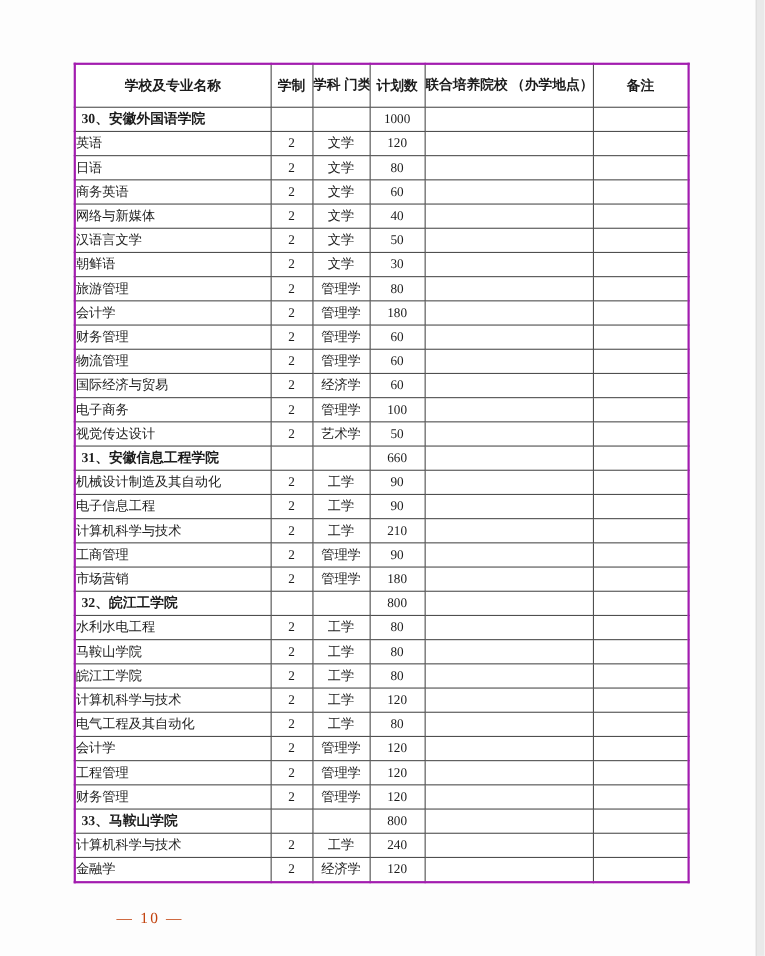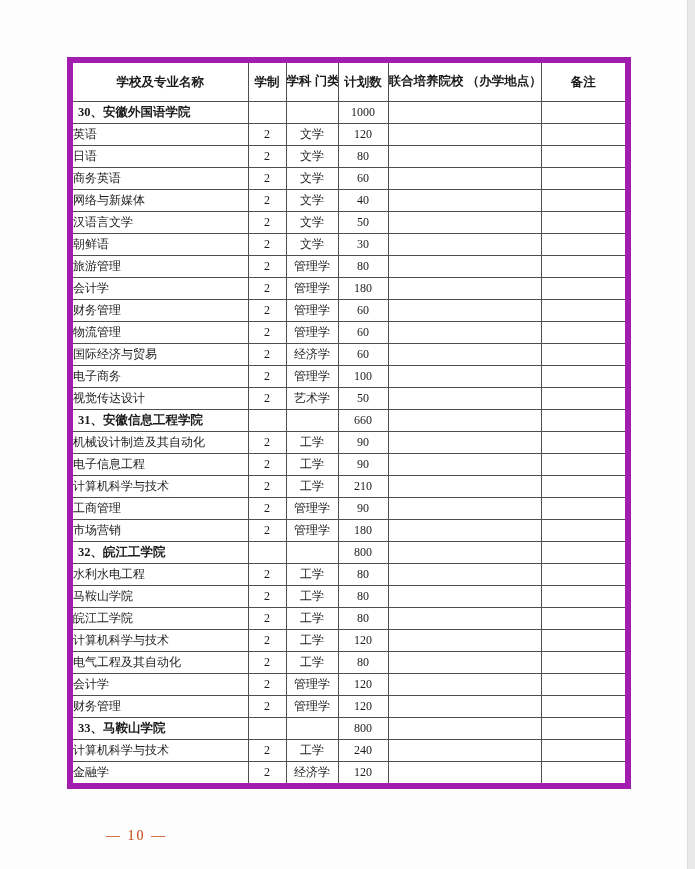--- a/index.html
+++ b/index.html
@@ -16,21 +16,21 @@
     background: #e9e9e9;
     border-left: 1px solid #dcdcdc;
   }
   table.plan {
     position: absolute; left: 67px; top: 57px;
     width: 558px;
     border-collapse: collapse;
     table-layout: fixed;
     font-size: 12px;
     color: #1c1c1c;
-    border: 6px solid #a21caf;
+    border: 2px solid #a21caf;
   }
   table.plan th, table.plan td {
     border: 1px solid #4f4f4f;
     padding: 0;
     vertical-align: middle;
     overflow: hidden;
     white-space: nowrap;
   }
   thead th {
     height: 38px;
@@ -290,20 +290,28 @@
         </tr>
         <tr>
           <td class="c-name">会计学</td>
           <td class="c-mid">2</td>
           <td class="c-mid">管理学</td>
           <td class="c-mid">120</td>
           <td class="c-mid"></td>
           <td class="c-mid"></td>
         </tr>
         <tr>
+          <td class="c-name">工程管理</td>
+          <td class="c-mid">2</td>
+          <td class="c-mid">管理学</td>
+          <td class="c-mid">120</td>
+          <td class="c-mid"></td>
+          <td class="c-mid"></td>
+        </tr>
+        <tr>
           <td class="c-name">财务管理</td>
           <td class="c-mid">2</td>
           <td class="c-mid">管理学</td>
           <td class="c-mid">120</td>
           <td class="c-mid"></td>
           <td class="c-mid"></td>
         </tr>
         <tr class="institution">
           <td class="c-name">33、马鞍山学院</td>
           <td class="c-mid"></td>

